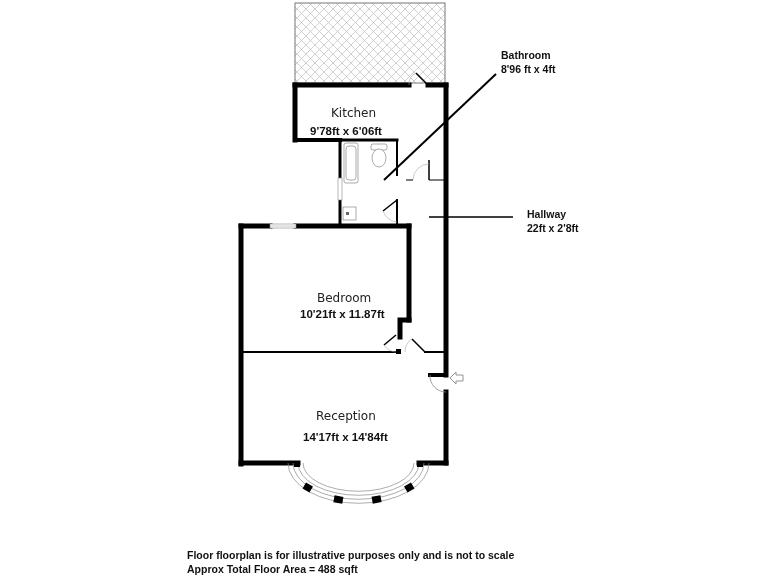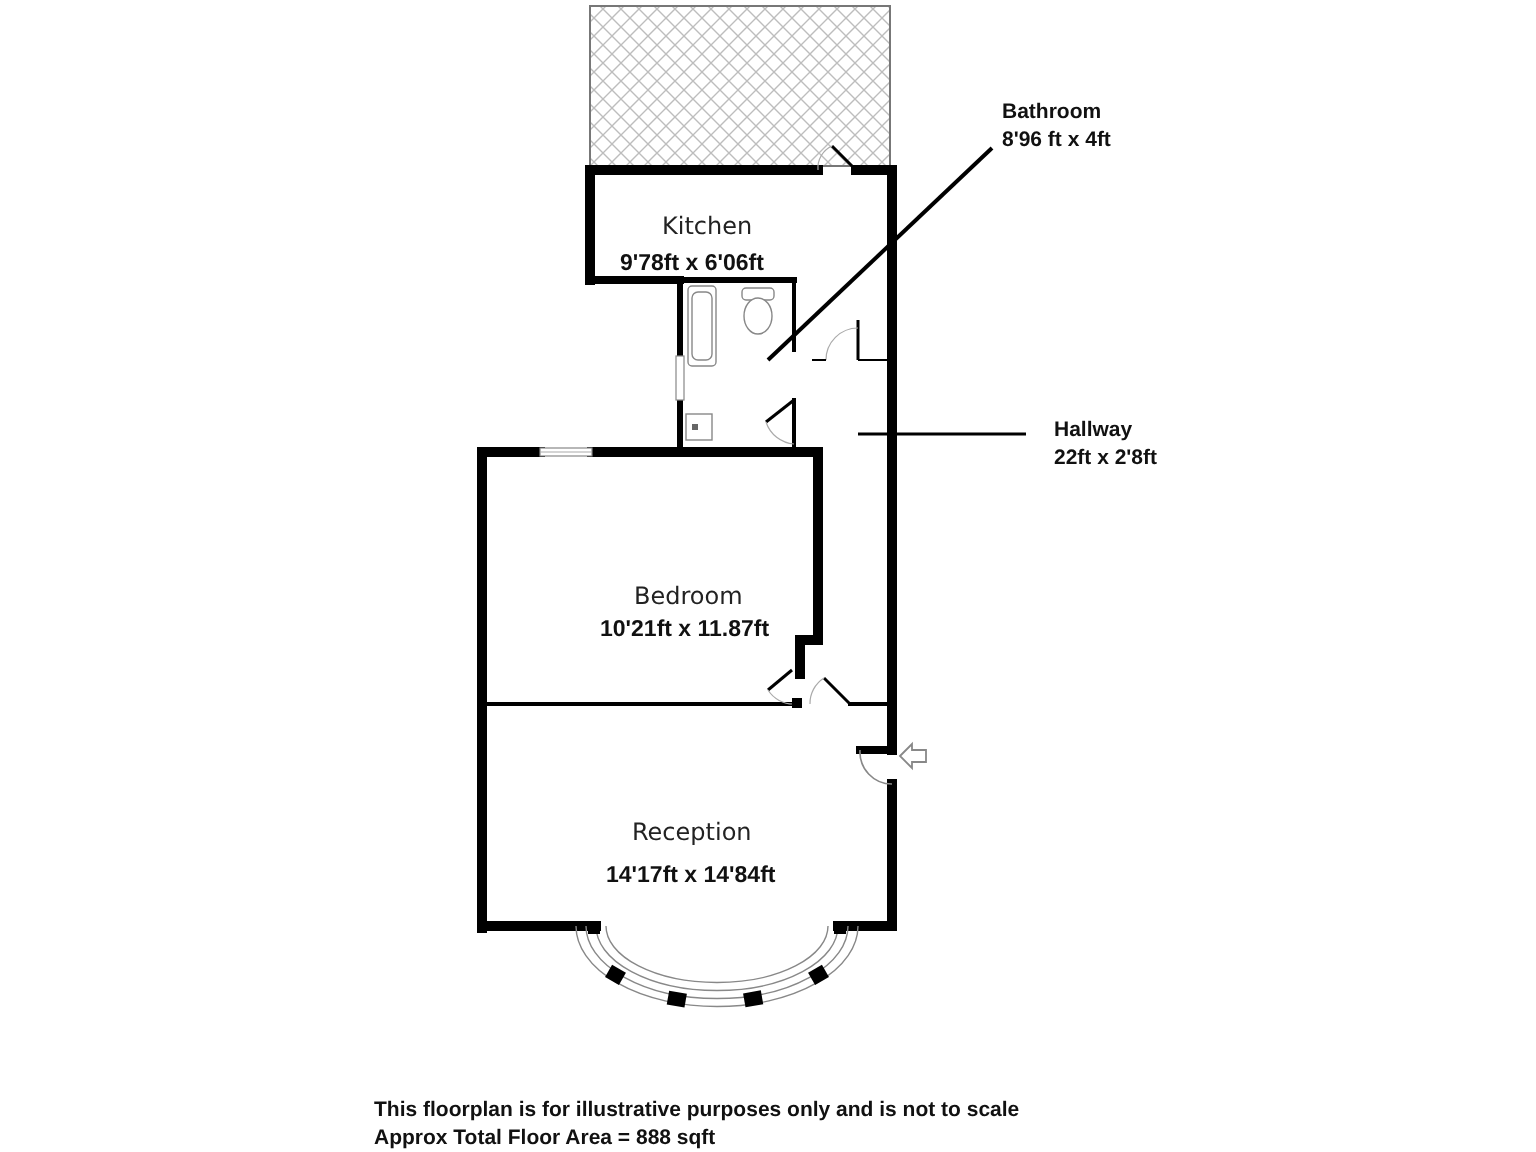--- a/index.html
+++ b/index.html
@@ -122,15 +122,15 @@
   <text class="room-name" x="316" y="420">Reception</text>
   <text class="room-dim" x="303" y="441">14'17ft x 14'84ft</text>
 
   <text class="callout" x="501" y="59">Bathroom</text>
   <text class="callout" x="501" y="73">8'96 ft x 4ft</text>
   <text class="callout" x="527" y="218">Hallway</text>
   <text class="callout" x="527" y="232">22ft x 2'8ft</text>
 </svg>
 
 <div class="footer">
-  <div>This floorplan is for illustrative purposes only and is not to scale</div>
-  <div>Approx Total Floor Area = 888 sqft</div>
+  <div>Floor floorplan is for illustrative purposes only and is not to scale</div>
+  <div>Approx Total Floor Area = 488 sqft</div>
 </div>
 
 </body></html>

